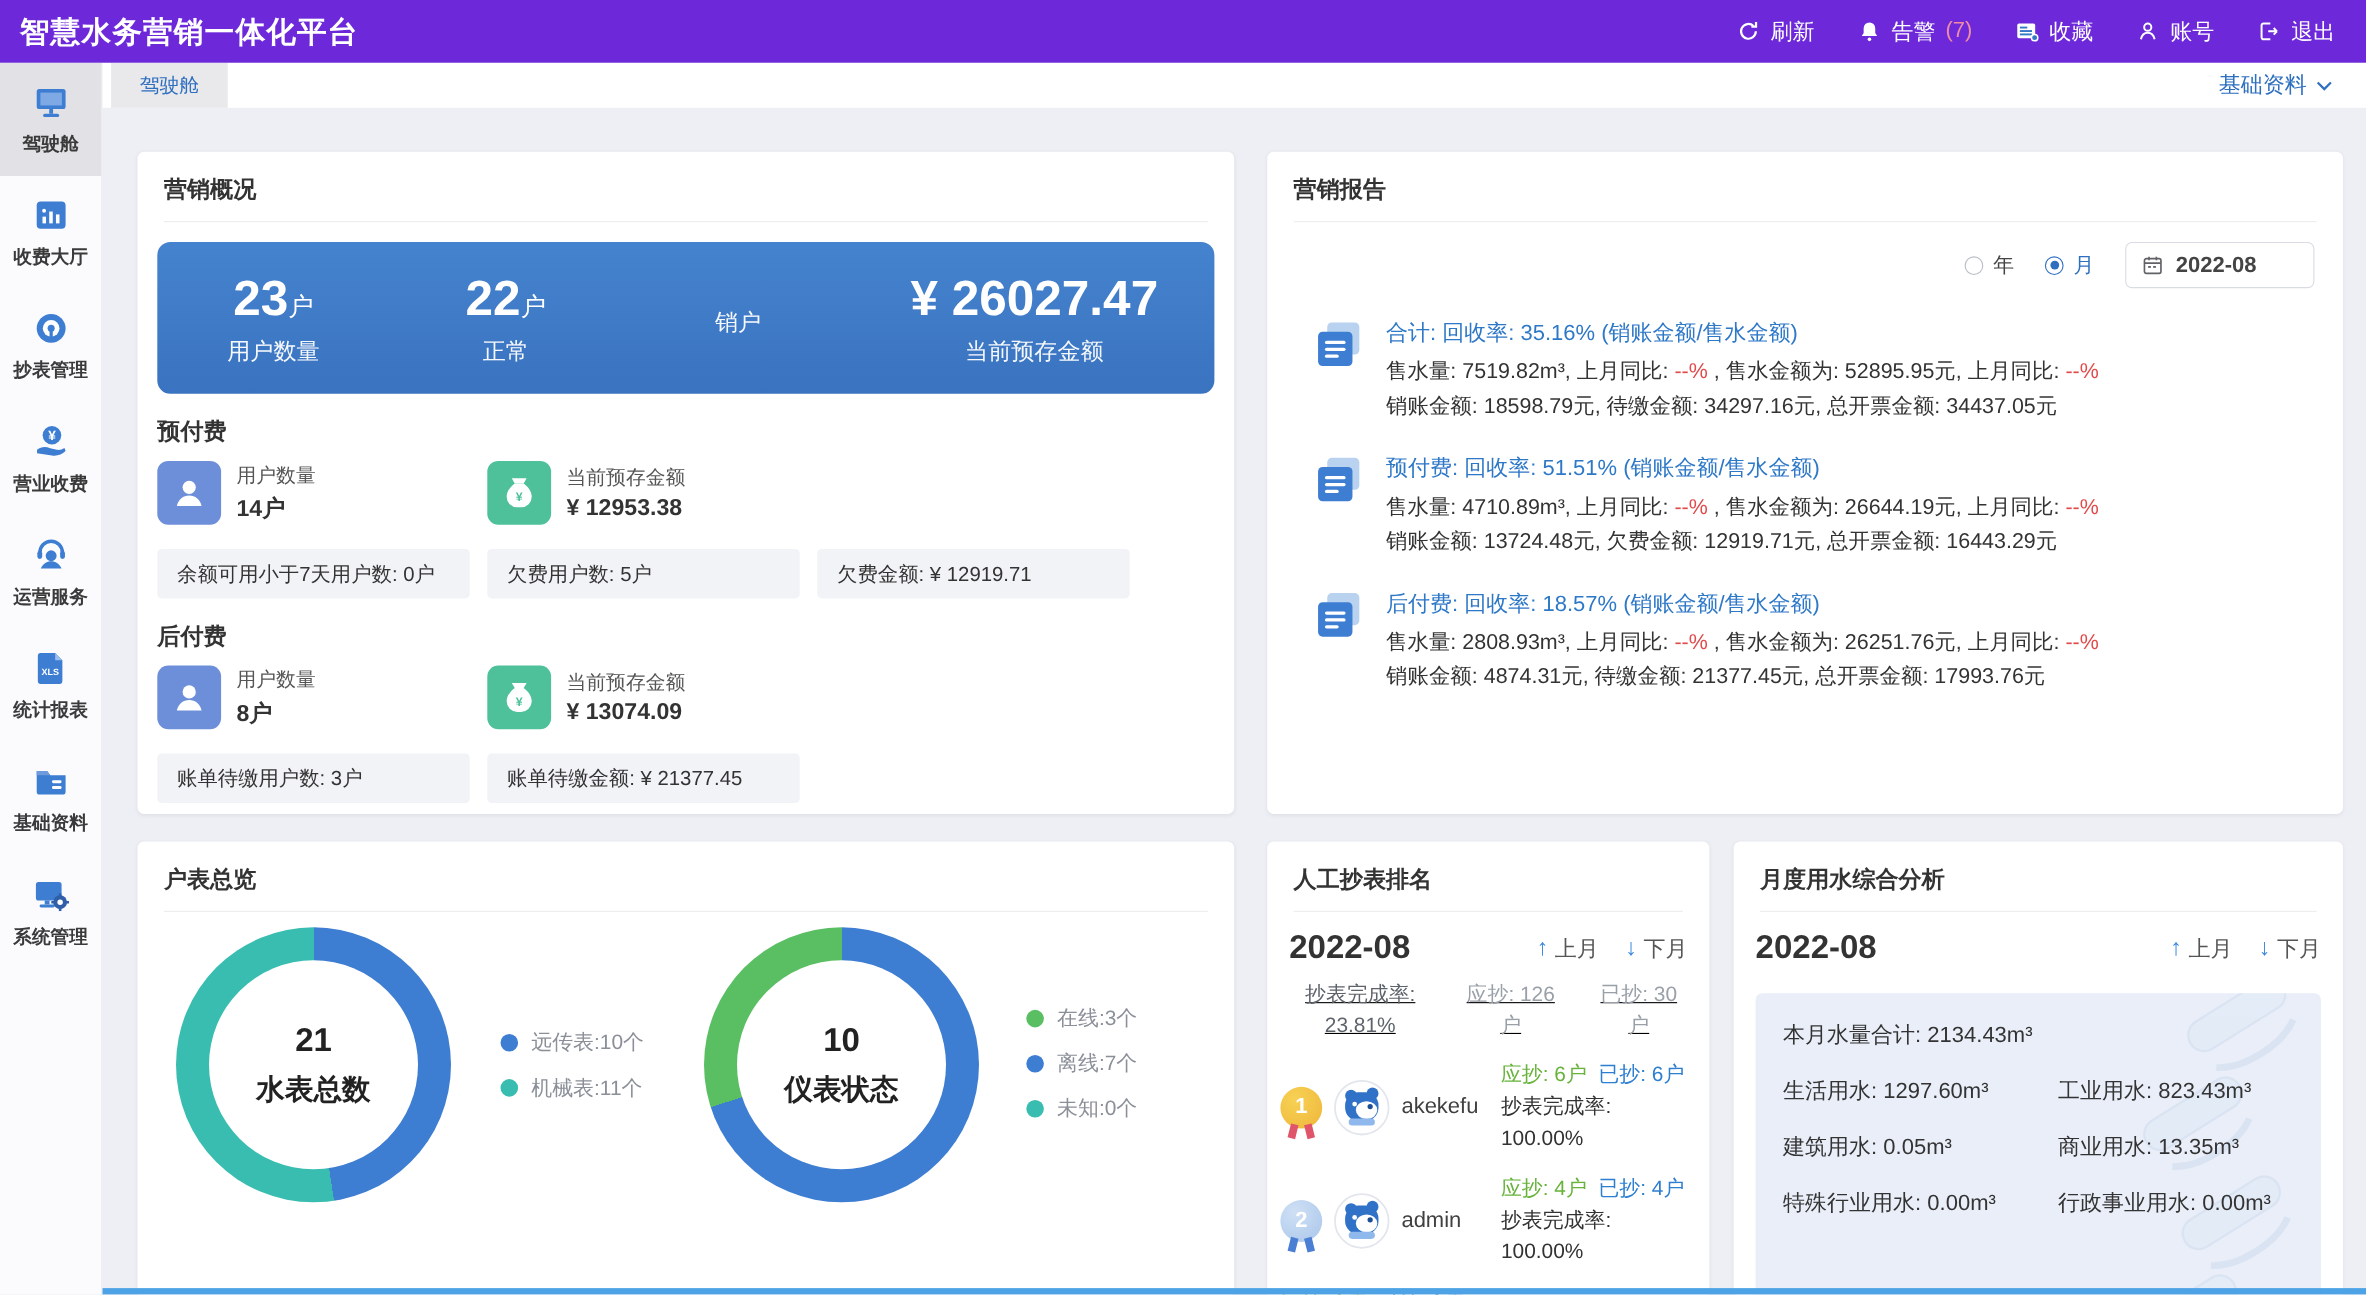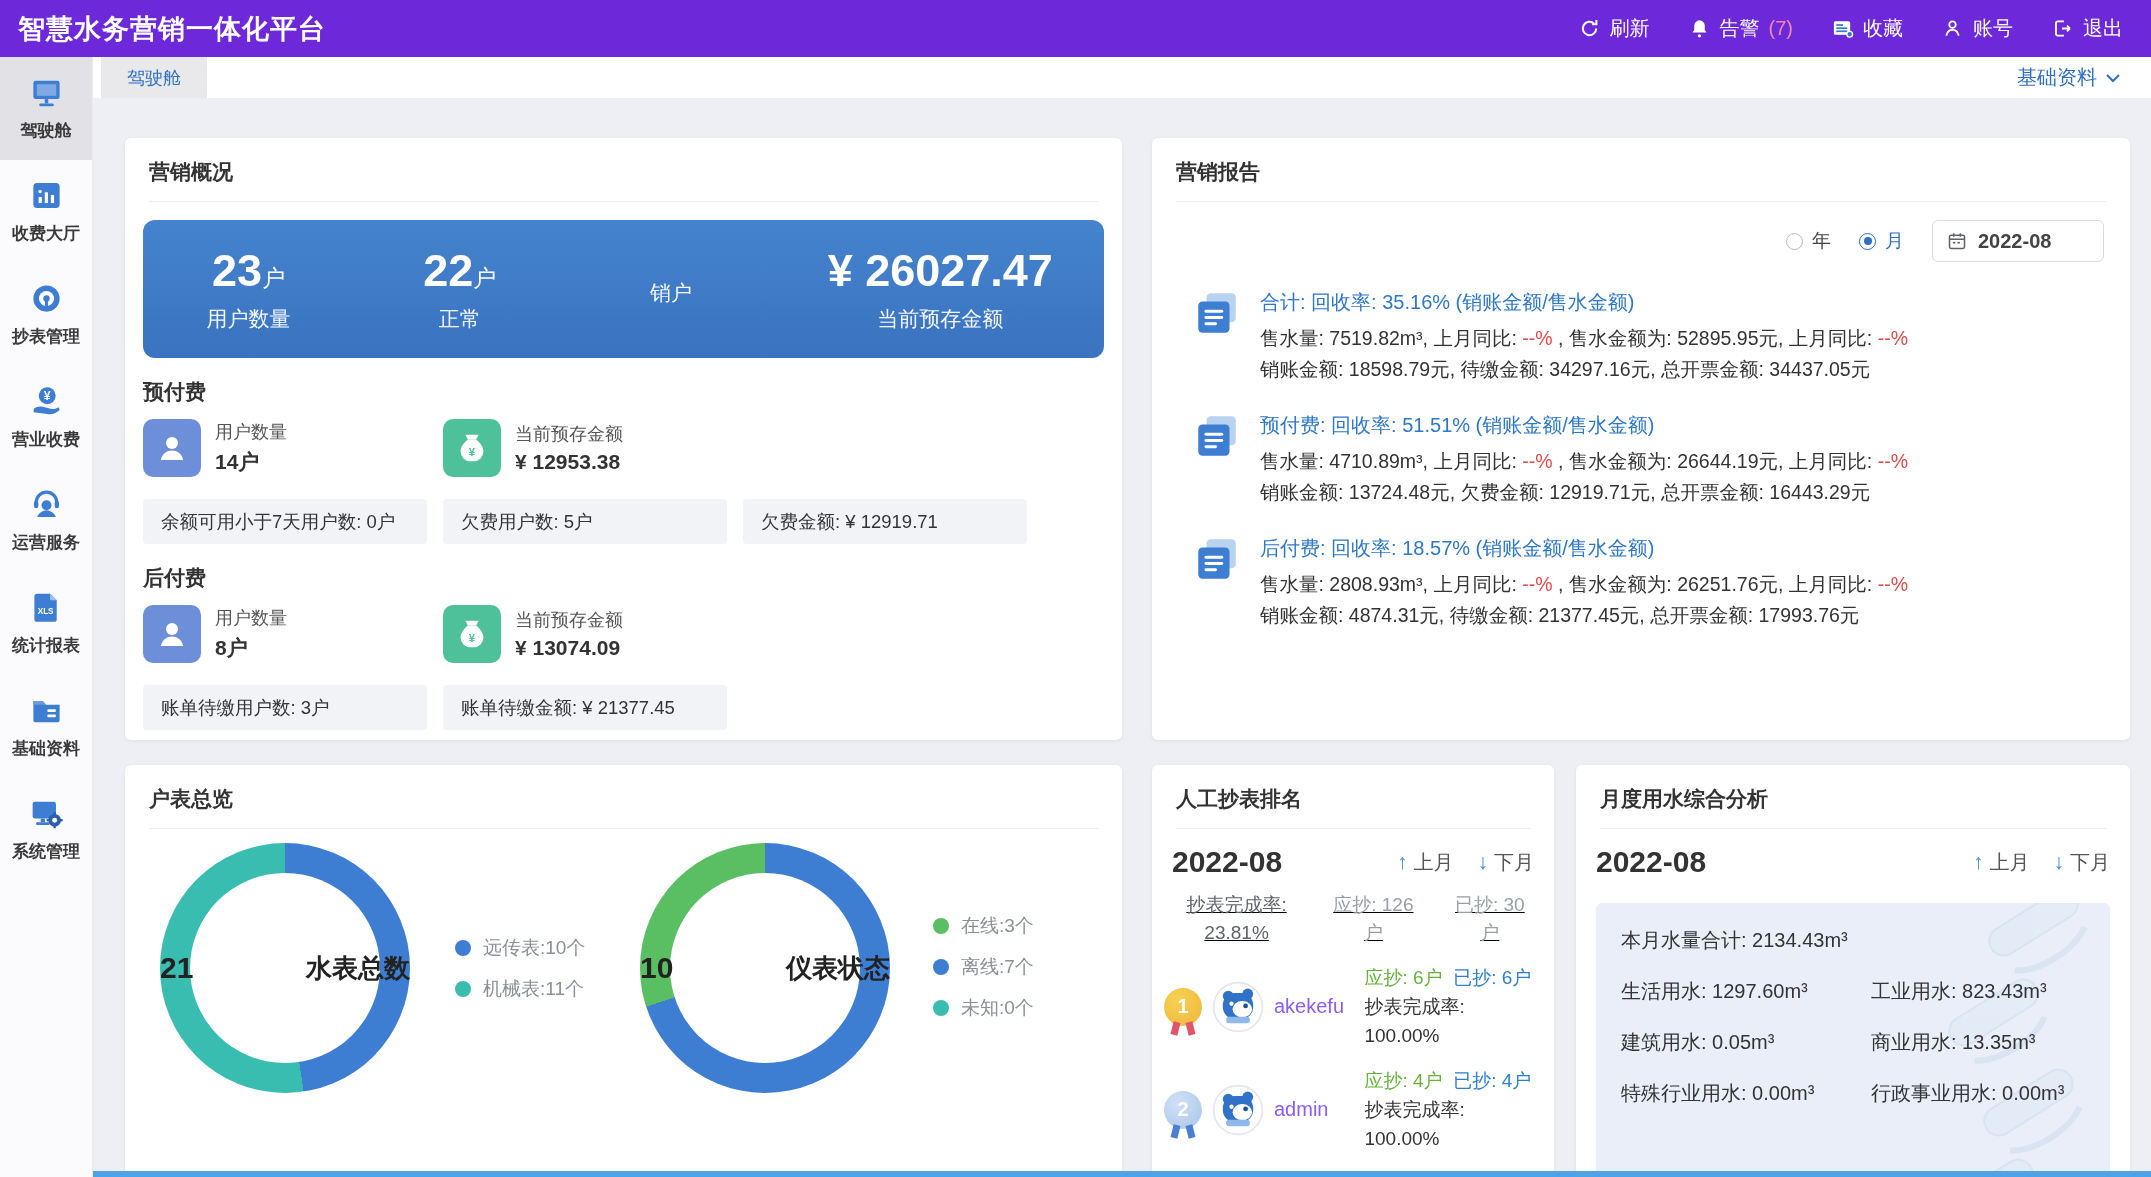--- a/index.html
+++ b/index.html
@@ -78,22 +78,22 @@
     display:flex; align-items:center; gap:11px; padding:0 14px; font-size:20px; font-weight:bold; color:#444; cursor:pointer; }
   .rep-item { display:flex; margin:27px 24px 0 40px; gap:18px; }
   .rep-item svg { width:50px; height:50px; flex:none; }
   .rep-title { font-size:20px; color:#2e78c8; margin-bottom:7px; }
   .rep-line { font-size:19.5px; color:#333; line-height:31px; }
   .red { color:#e04b4b; }
 
   
   .donut { position:absolute; width:250px; height:250px; border-radius:50%; }
   .donut::after { content:""; position:absolute; inset:30px; background:#fff; border-radius:50%; }
-  .donut-center { position:absolute; inset:0; z-index:2; display:flex; flex-direction:row;
-    align-items:center; justify-content:space-between; gap:10px; }
+  .donut-center { position:absolute; inset:0; z-index:2; display:flex; flex-direction:column;
+    align-items:center; justify-content:center; gap:10px; }
   .dc-val { font-size:30px; font-weight:bold; color:#222; }
   .dc-lab { font-size:26px; font-weight:bold; color:#222; }
   .legend { position:absolute; display:flex; flex-direction:column; gap:15px; }
   .lg-row { display:flex; align-items:center; gap:12px; font-size:19px; color:#8b8f98; }
   .lg-dot { width:16px; height:16px; border-radius:50%; }
 
   
   .month-row { margin:16px 20px 0; display:flex; align-items:center; }
   .month-big { font-size:30px; font-weight:bold; color:#333; }
   .mr-right { margin-left:auto; display:flex; align-items:center; gap:24px; }
@@ -107,21 +107,21 @@
   .medal { width:38px; height:38px; border-radius:50%; flex:none; display:flex; align-items:center;
     justify-content:center; color:#fff; font-weight:bold; font-size:20px; position:relative; }
   .medal::before,.medal::after { content:""; position:absolute; bottom:-9px; width:7px; height:13px; }
   .medal::before { left:8px; transform:rotate(14deg); }
   .medal::after { right:8px; transform:rotate(-14deg); }
   .m1 { background:radial-gradient(circle at 35% 30%,#f7d154,#eeb63a); }
   .m1::before,.m1::after { background:#e0556a; }
   .m2 { background:radial-gradient(circle at 35% 30%,#cfe0f5,#a9c6ea); }
   .m2::before,.m2::after { background:#4a7fd4; }
   .avatar { width:52px; height:52px; margin-left:10px; flex:none; }
-  .rk-name { font-size:20px; color:#8b5cf6; margin-left:10px; width:92px; }
+  .rk-name { font-size:20px; color:#404040; margin-left:10px; width:92px; }
   .rk-detail { font-size:19px; line-height:29px; }
   .g { color:#67b33b; } .b { color:#2e7fd0; }
   .rk-rate { color:#333; }
 
   
   .mon-box { position:absolute; left:20px; right:20px; top:138px; height:420px; background:#e9eef8;
     border-radius:6px; padding:24px 0 0 25px; overflow:hidden; }
   .mon-line { position:relative; z-index:2; font-size:20px; color:#333; margin-bottom:24px; }
   .mon-grid { position:relative; z-index:2; display:grid; grid-template-columns:250px auto;
     font-size:20px; color:#333; margin-bottom:24px; }

